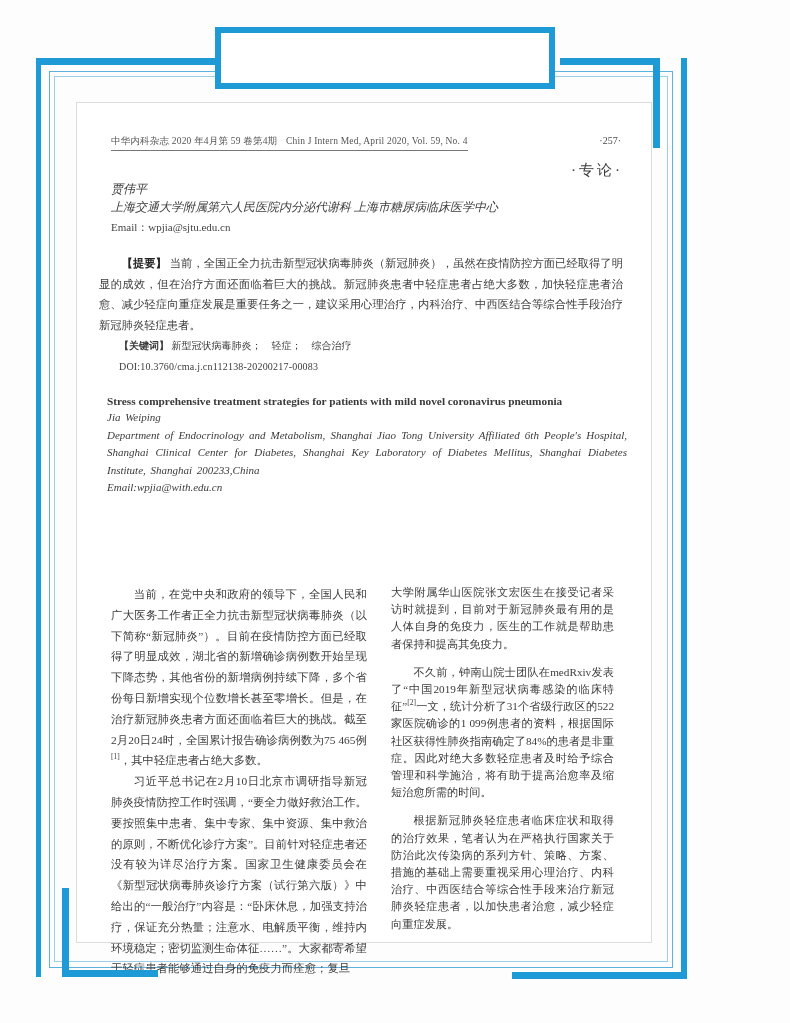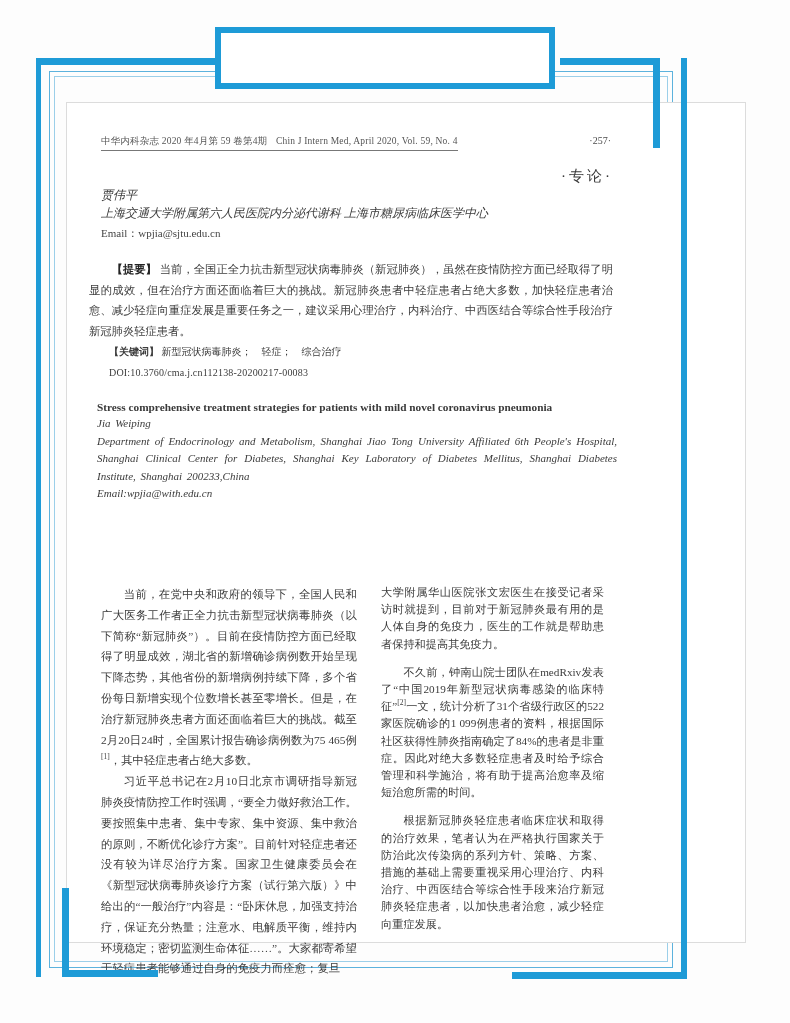--- a/index.html
+++ b/index.html
@@ -4,27 +4,27 @@
 <style>
   html,body{margin:0;padding:0;background:#fdfdfd;}
   #canvas{position:relative;width:790px;height:1023px;margin:0 auto;background:#fdfdfd;overflow:hidden;
           font-family:"Liberation Serif","DejaVu Serif",serif;color:#3d3d3d;}
   
   .thin-frame{position:absolute;border:1px solid #5cb2dd;z-index:1;}
   .thin-frame.inner{border-color:#9bcfe9;}
   .accent-bar{position:absolute;background:#1e9bd7;z-index:4;}
   #top-rect{position:absolute;left:215px;top:27px;width:328px;height:50px;border:6px solid #1e9bd7;background:#fff;z-index:5;}
   
-  #page{position:absolute;left:66px;top:102px;width:680px;height:841px;background:#fff;border:1px solid #dcdcdc;z-index:2;box-sizing:border-box;}
+  #page{position:absolute;left:76px;top:102px;width:576px;height:841px;background:#fff;border:1px solid #dcdcdc;z-index:2;box-sizing:border-box;}
   #content{position:absolute;left:34px;top:32px;width:512px;}
   
   .hdr{display:flex;justify-content:space-between;align-items:flex-start;font-size:9.5px;color:#555;}
   .hdr-left{border-bottom:1px solid #777;padding-bottom:2px;letter-spacing:.2px;}
   .pageno{font-size:10px;color:#4a4a4a;margin-right:2px;}
-  .section-label{text-align:right;font-size:15px;letter-spacing:3px;color:#3a3a3a;margin:16px 0 0;}
+  .section-label{text-align:right;font-size:15px;letter-spacing:3px;color:#3a3a3a;margin:10px 0 0;}
   
   .title{font-family:"Liberation Sans","DejaVu Sans",sans-serif;font-weight:bold;color:#2b2b2b;
          font-size:24px;line-height:33px;letter-spacing:1.5px;margin:20px 0 0;}
   .authors{font-style:italic;font-size:12px;line-height:18px;color:#3c3c3c;}
   .authors .email{font-style:normal;font-size:11px;color:#444;margin-top:2px;}
   
   .abstract{margin:17px 0 0 -12px;width:524px;font-size:11.3px;line-height:20.6px;text-align:justify;color:#3c3c3c;}
   .abstract .lead{text-indent:2em;}
   .abstract b{color:#222;}
   .kw,.doi{margin:0 0 0 -12px;width:524px;font-size:10px;line-height:21px;color:#3c3c3c;}

